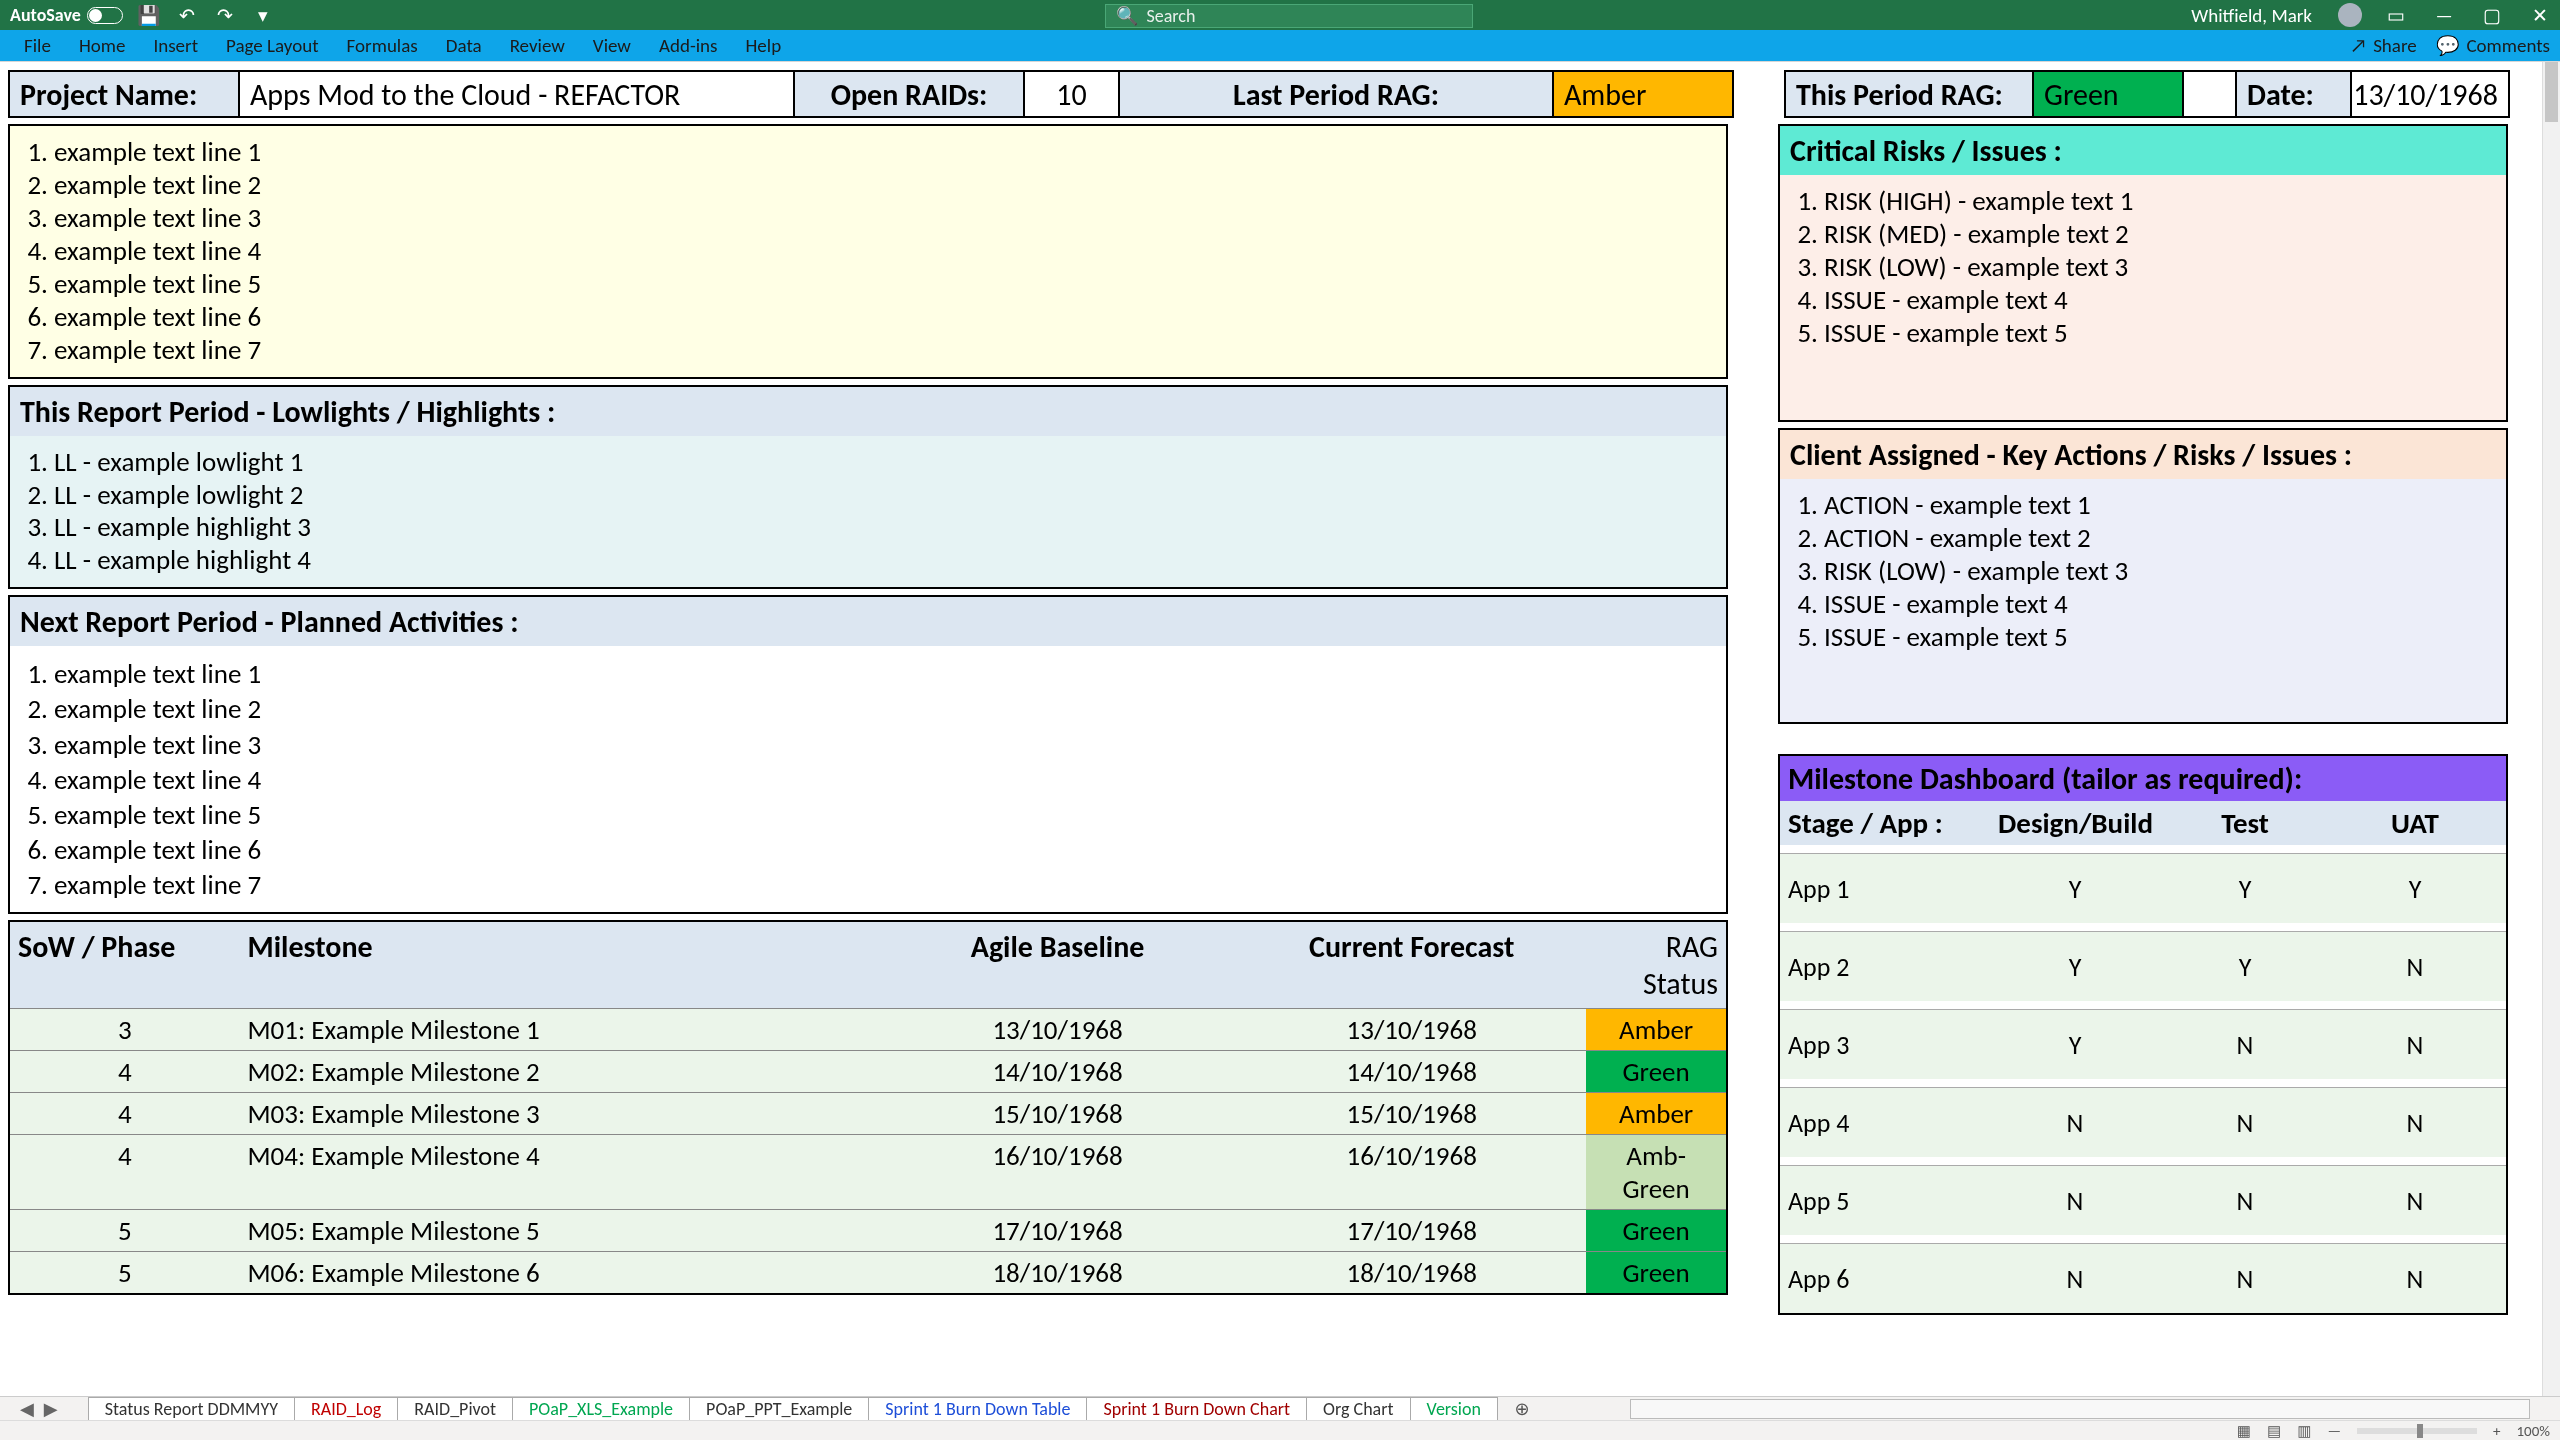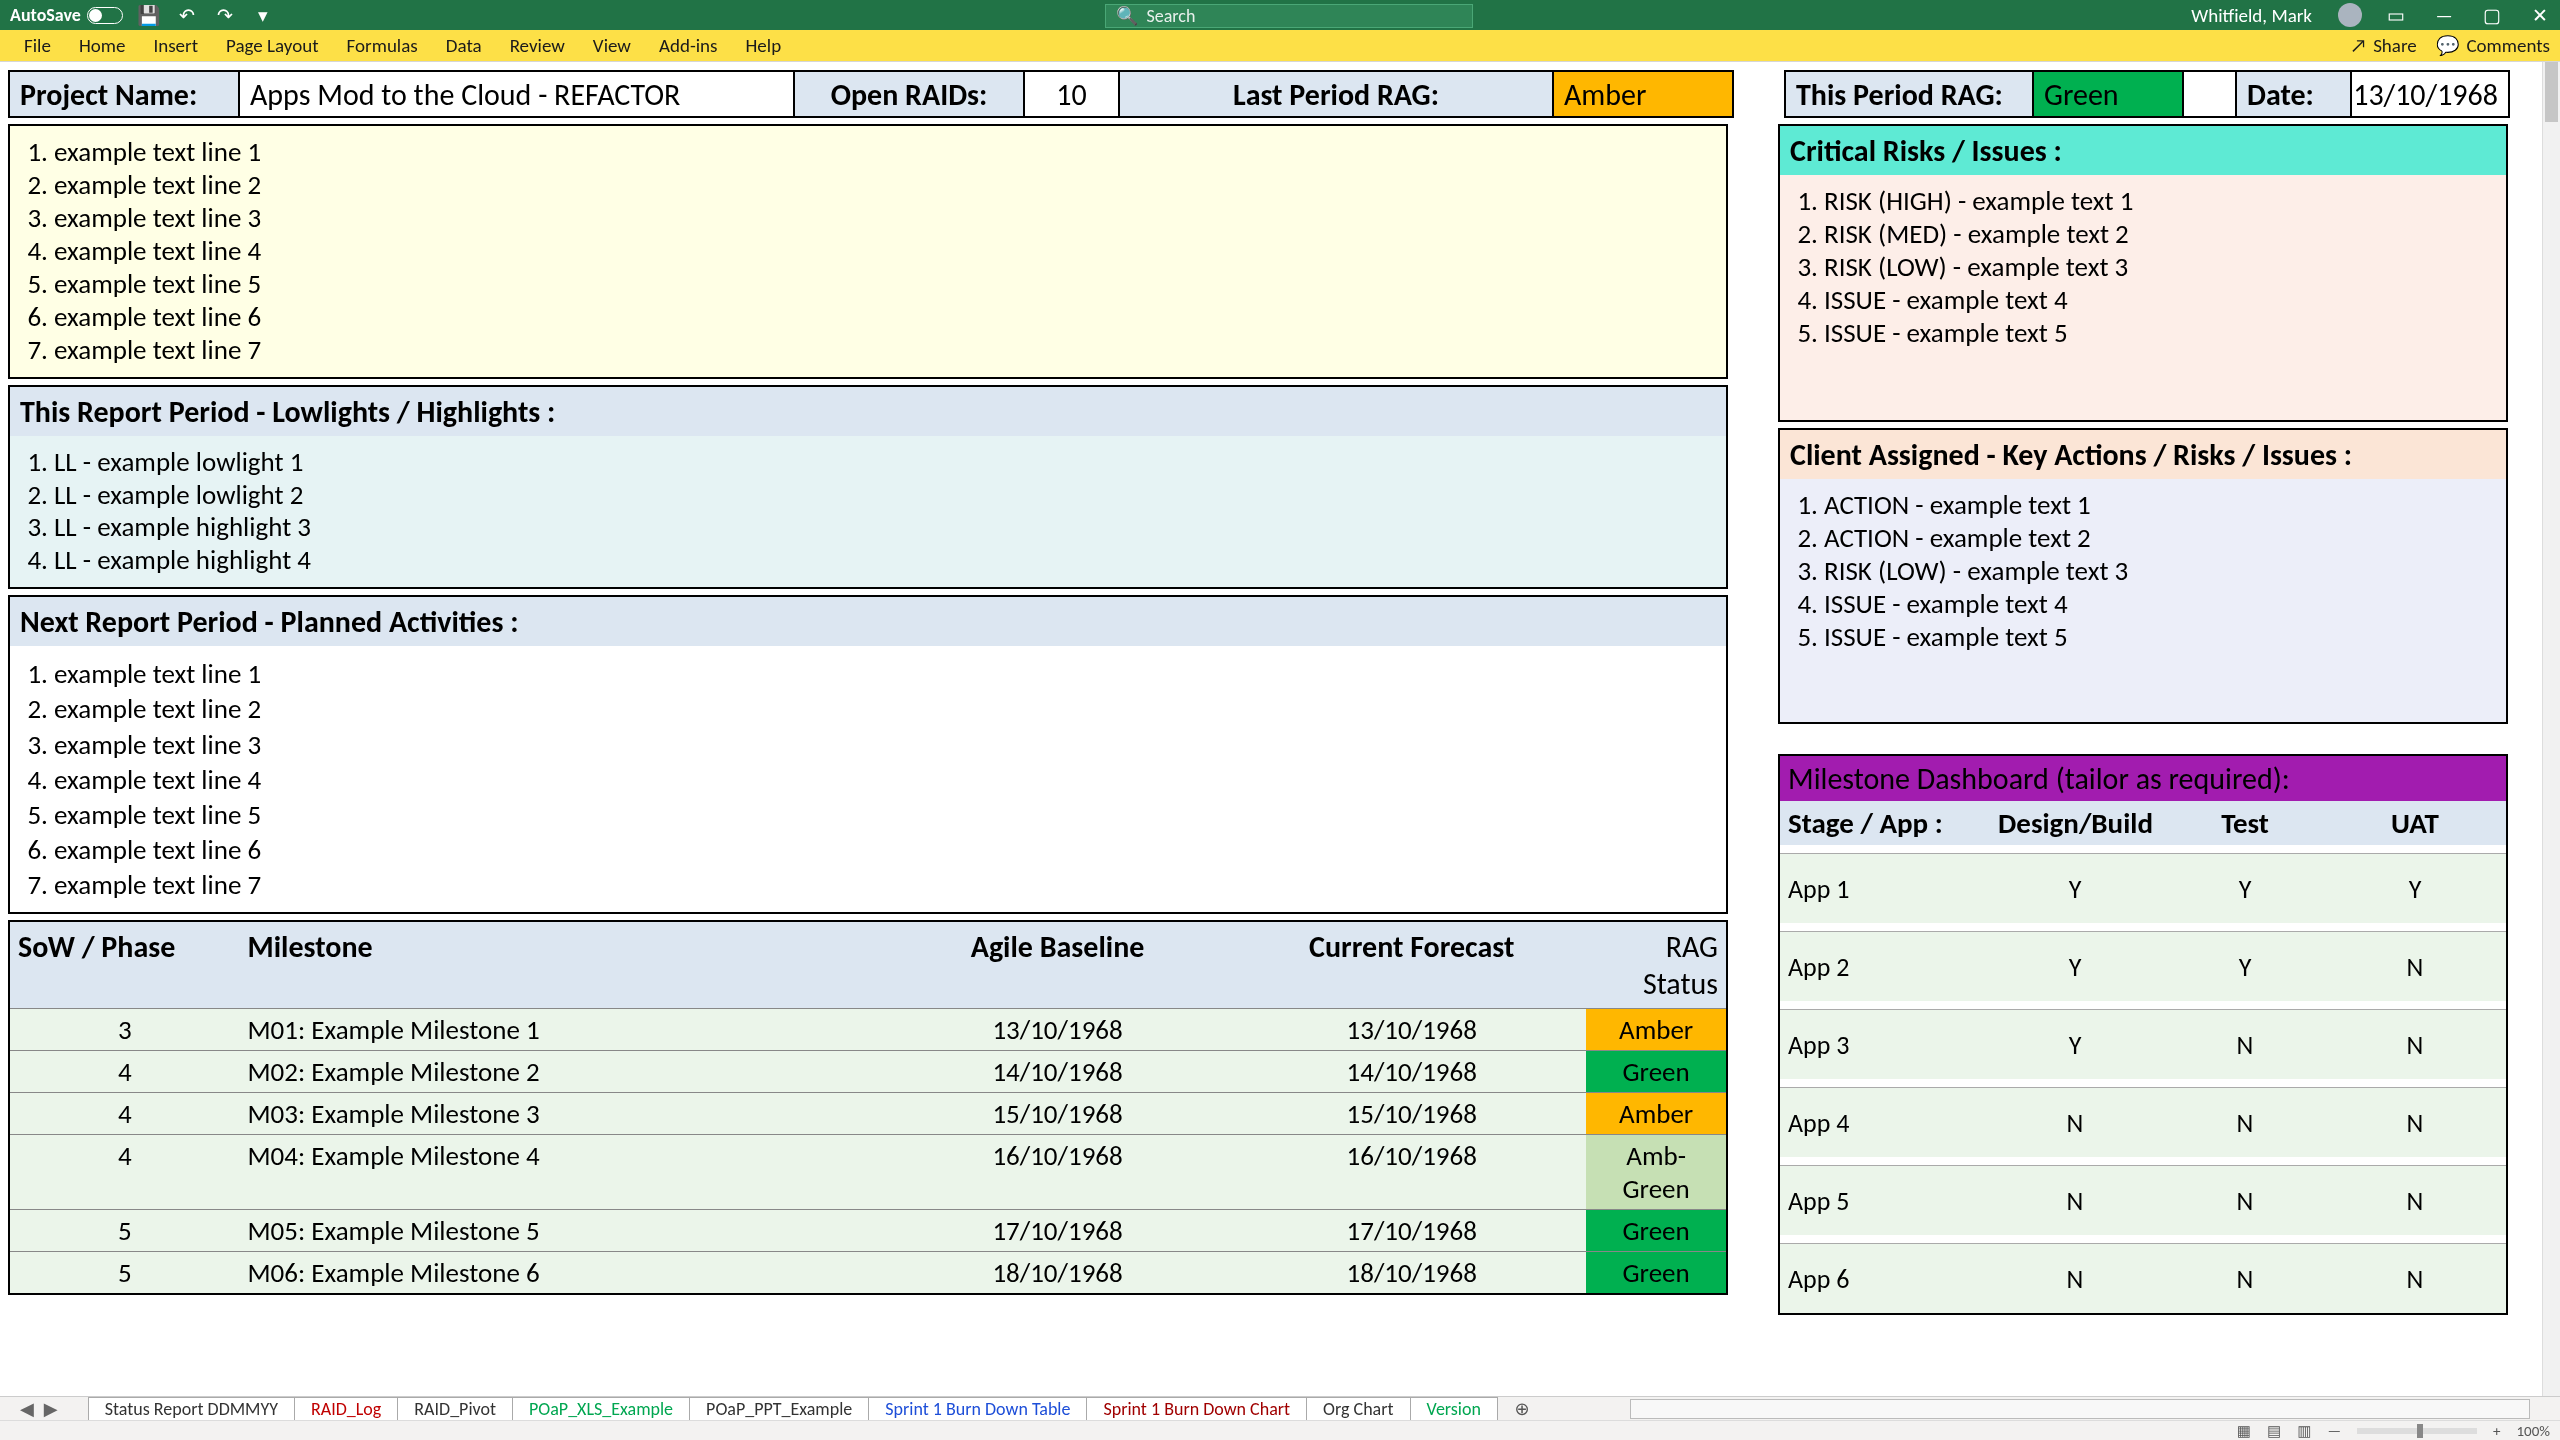--- a/index.html
+++ b/index.html
@@ -28,21 +28,21 @@
   .searchbox {
     position:absolute; left:1105px; top:4px;
     width:368px; height:24px; background:#2f8557; border:1px solid #4aa776;
     display:flex; align-items:center; gap:8px; padding:0 10px; color:#e8f0ec; font-size:18px;
   }
   .titlebar .right { position:absolute; right:6px; display:flex; align-items:center; gap:20px; }
   .avatar { width:24px; height:24px; border-radius:50%; background:#aab4bf; margin-left:6px;}
   .winbtn { width:28px; height:20px; display:flex; align-items:center; justify-content:center; }
   
   .ribbon {
-    height:32px; background:#fde047; border-bottom:1px solid #d6d6d6;
+    height:32px; background:#0ea5e9; border-bottom:1px solid #d6d6d6;
     display:flex; align-items:center; padding:0 10px; font-size:19px; color:#1b1b1b;
     position:relative;
   }
   .ribbon .tab { padding:0 14px; height:100%; display:flex; align-items:center; }
   .ribbon .right { position:absolute; right:10px; display:flex; gap:20px; }
   .ribbon .right span { display:flex; align-items:center; gap:6px; }
   
   .sheet {
     position:absolute; top:62px; left:0; right:0; bottom:44px;
     background:#fff; padding:8px; overflow:hidden;
@@ -83,21 +83,21 @@
   .c-sow { width:230px; text-align:center; }
   .c-mil { width:640px; }
   .c-base { width:360px; text-align:center; }
   .c-fc  { width:350px; text-align:center; }
   .c-rag { width:140px; text-align:center; font-weight:500; }
   .rag-amber{ background:#ffb700; }
   .rag-green{ background:#00b050; }
   .rag-ambgreen{ background:#c6e0b4; }
   
   .dash { border:2px solid #000; margin-top:10px; }
-  .dash-hdr { background:#a21caf; font-size:30px; font-weight:400; padding:4px 8px; }
+  .dash-hdr { background:#8b5cf6; font-size:30px; font-weight:700; padding:4px 8px; }
   .dash-cols { display:flex; background:#dce6f1; font-size:29px; font-weight:700; }
   .dash-cols > div { padding:4px 8px; }
   .dash-row { display:flex; font-size:26px; border-top:1px solid #aaa; background:#ebf5ea; height:70px; align-items:center;margin-top:8px;}
   .dash-row > div { padding:4px 8px; }
   .d-app { width:210px; }
   .d-col { width:170px; text-align:center; }
   
   .tabs {
     position:absolute; bottom:20px; left:0; right:0; height:24px;
     background:#f3f2f1; border-top:1px solid #ccc;

